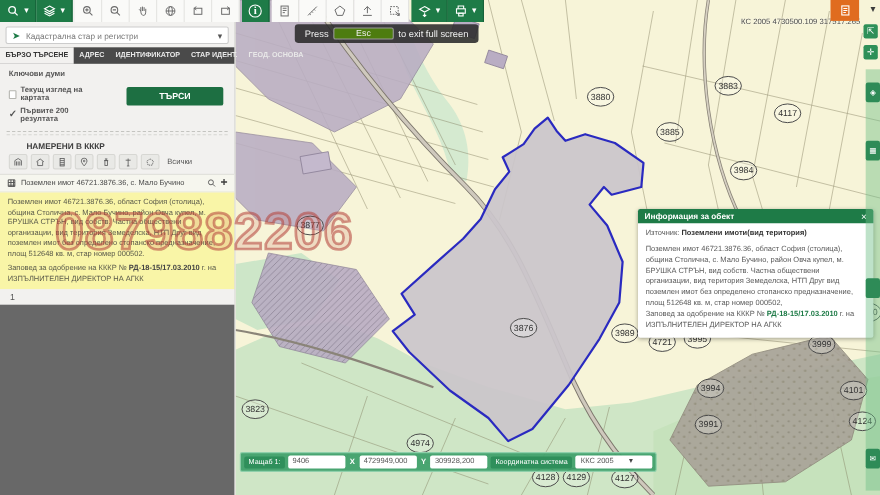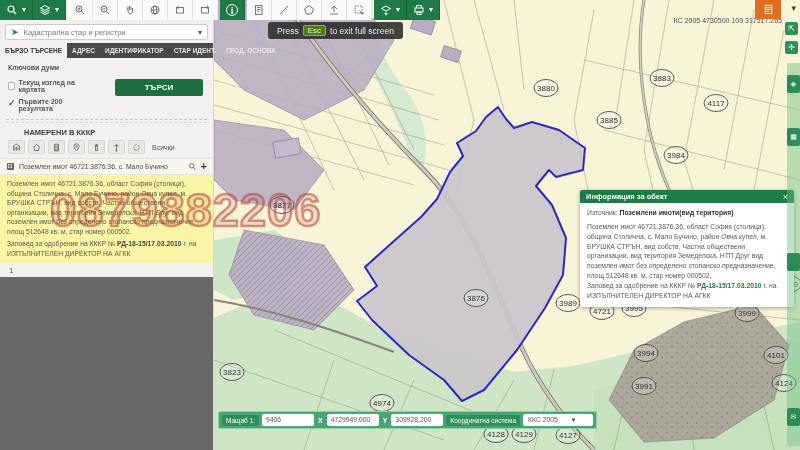--- a/index.html
+++ b/index.html
@@ -18,21 +18,21 @@
   .toolbar { position:absolute; left:0; top:0; height:20px; display:flex; align-items:stretch; z-index:60; }
   .tbtn { display:flex; align-items:center; justify-content:center; gap:2px; padding:0 6px; background:#fafaf8; border-right:1px solid #e2e2de; color:#6b6b6b; cursor:pointer; }
   .tbtn svg { width:12px; height:12px; }
   .tbtn.green { background:#1e7b47; color:#fff; border-right:1px solid #176239; }
   .tbtn .chev { font-size:8px; line-height:1; margin-left:2px; }
   .tbtn .info-i { font:bold 10px "Liberation Serif",serif; border:1.5px solid #fff; border-radius:50%; width:12px; height:12px; display:flex; align-items:center; justify-content:center; }
   .tb-gap { width:2px; background:transparent; }
 
   
   .fs-tip { position:absolute; left:268px; top:22px; z-index:70; background:rgba(42,42,42,.88); color:#eee; border-radius:3px; padding:3px 9px; font-size:8.5px; display:flex; align-items:flex-end; gap:4px; }
-  .fs-tip .key { border:1px solid #999; border-radius:2px; background:#4d7c0f; padding:0 4px; font-size:8px; }
+  .fs-tip .key { border:1px solid #999; border-radius:2px; background:#4d7c0f; padding:0 20px; font-size:8px; }
 
   
   .orange-btn { position:absolute; right:19px; top:0; width:26px; height:19px; background:#e06c1f; z-index:65; display:flex; align-items:center; justify-content:center; cursor:pointer; }
   .orange-btn svg { width:11px; height:11px; }
   .map-chevron { position:absolute; right:4px; top:3px; z-index:65; color:#3a3a3a; font-size:9px; cursor:pointer; }
   .mini-green { position:absolute; width:13px; height:13px; background:#2e9058; border-radius:2px; z-index:65; color:#fff; font-size:8px; display:flex; align-items:center; justify-content:center; cursor:pointer; }
   .right-strip { position:absolute; right:0; top:63px; bottom:4px; width:13px; background:rgba(110,190,135,.45); z-index:55; }
   .right-strip .rs-btn { position:absolute; left:0; width:13px; height:18px; background:#2e8b57; border-radius:2px; color:#fff; font-size:7px; display:flex; align-items:center; justify-content:center; cursor:pointer; }
 
   

